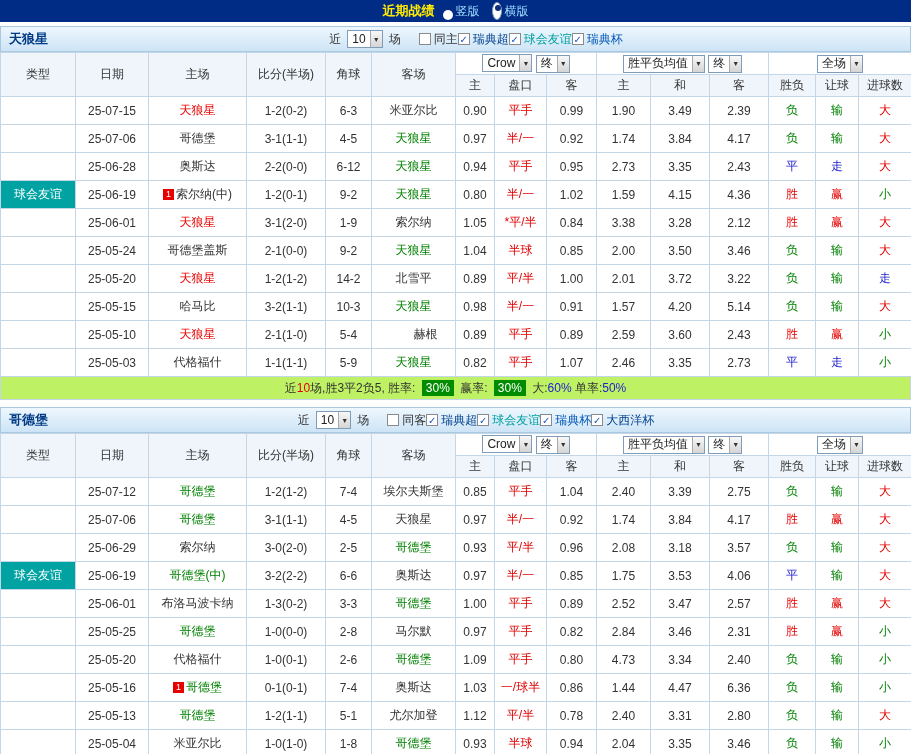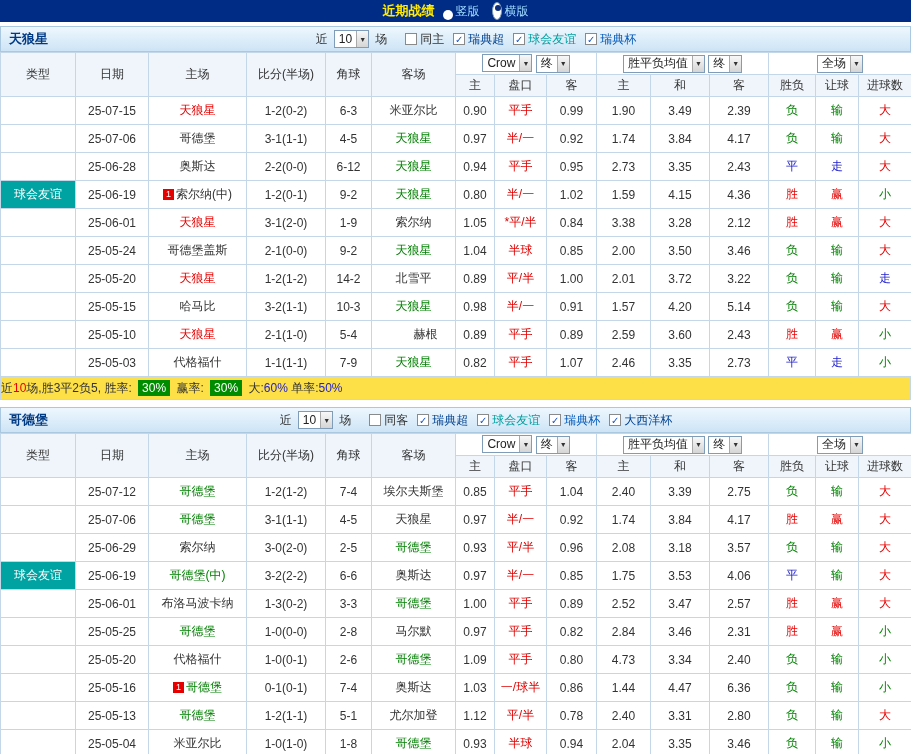--- a/index.html
+++ b/index.html
@@ -10,38 +10,38 @@
 .radio-item{display:inline-flex;align-items:flex-end;cursor:pointer}
 .radio{width:10px;height:10px;border-radius:50%;background:#fff;display:inline-block;position:relative;margin-right:3px}
 .radio.sel::after{content:"";position:absolute;left:2px;top:2px;width:6px;height:6px;border-radius:50%;background:#0b2d7c}
 .rlabel{color:#9fdcff;font-size:12px}
 .section{margin-top:4px}
 .section + .section{margin-top:7px}
 .secbar{height:26px;background:linear-gradient(#eef7fe,#cde4f6);border:1px solid #aac8e0;display:flex;align-items:center;padding:0 8px}
 .teamname{font-weight:bold;color:#003a85;font-size:13px}
 .filters{flex:1;display:flex;align-items:center;justify-content:center;gap:4px}
 .flabel{margin:0 2px;color:#333}
-.cbs{display:inline-flex;align-items:flex-start;gap:9px;margin-left:12px}
+.cbs{display:inline-flex;align-items:flex-start;margin-left:12px}
 .cb-item{display:inline-flex;align-items:center;cursor:pointer}
 .cbbox{width:12px;height:12px;border:1px solid #8a8a8a;background:#fff;display:inline-block;font-size:10px;line-height:11px;text-align:center;color:#1e56c8;font-weight:bold;margin-right:3px}
 .cbtext{font-size:12px}
 .sel{display:inline-flex;align-items:center;border:1px solid #7f9db9;background:#fff;height:18px;padding-left:4px;font-size:12px;color:#222;cursor:pointer}
 .sel .arr{font-size:7px;color:#333;background:linear-gradient(#f8f8f8,#d5d5d5);border-left:1px solid #a9a9a9;height:16px;display:inline-flex;align-items:center;padding:0 2px;margin-left:4px}
 table.grid{width:911px;border-collapse:collapse;table-layout:fixed}
 .grid th,.grid td{border:1px solid #c3d7e8;text-align:center;overflow:hidden;white-space:nowrap}
 .grid thead th{background:#eff5fa;font-weight:normal;color:#333;height:22px}
 .grid thead th.selcell{background:#fff}
 .grid tbody td{height:28px;background:#fff}
 td.league{color:#fff;background:#024293;font-size:12px}
 td.league.friendly{background:#00a2a2}
 td.date{color:#333}
 td.hcap{color:#e00000}
 .badge{display:inline-block;background:#e60000;color:#fff;font-size:9px;width:11px;height:11px;line-height:11px;margin-right:2px;vertical-align:1px}
 td.res{font-weight:normal}
-.summary{height:23px;line-height:23px;border:1px solid #c3d7e8;border-top:none;background:#fde047}
+.summary{height:23px;line-height:23px;border:1px solid #c3d7e8;border-top:none;text-align:center;background:#bef264}
 .sbadge{background:#008c00;color:#fff;padding:1px 4px;margin:0 3px}
 </style>
 </head>
 <body>
 
 <div class="topbar">
   <span class="topbar-title">近期战绩</span>
   <span class="radios">
       <span class="radio-item">
         <span class="radio"></span>
@@ -301,21 +301,21 @@
           <td>2.43</td>
           <td class="res" style="color: rgb(230, 0, 0);">胜</td>
           <td class="res" style="color: rgb(230, 0, 0);">赢</td>
           <td class="res" style="color: rgb(0, 128, 0);">小</td>
         </tr>
         <tr>
           <td class="league">瑞典超</td>
           <td class="date">25-05-03</td>
           <td class="team"><span style="color: rgb(51, 51, 51);">代格福什</span></td>
           <td class="score">1-1(1-1)</td>
-          <td class="corner">7-9</td>
+          <td class="corner">5-9</td>
           <td class="team"><span style="color: rgb(0, 128, 0);">天狼星</span></td>
           <td>0.82</td>
           <td class="hcap">平手</td>
           <td>1.07</td>
           <td>2.46</td>
           <td>3.35</td>
           <td>2.73</td>
           <td class="res" style="color: rgb(34, 34, 204);">平</td>
           <td class="res" style="color: rgb(34, 34, 204);">走</td>
           <td class="res" style="color: rgb(0, 128, 0);">小</td>

